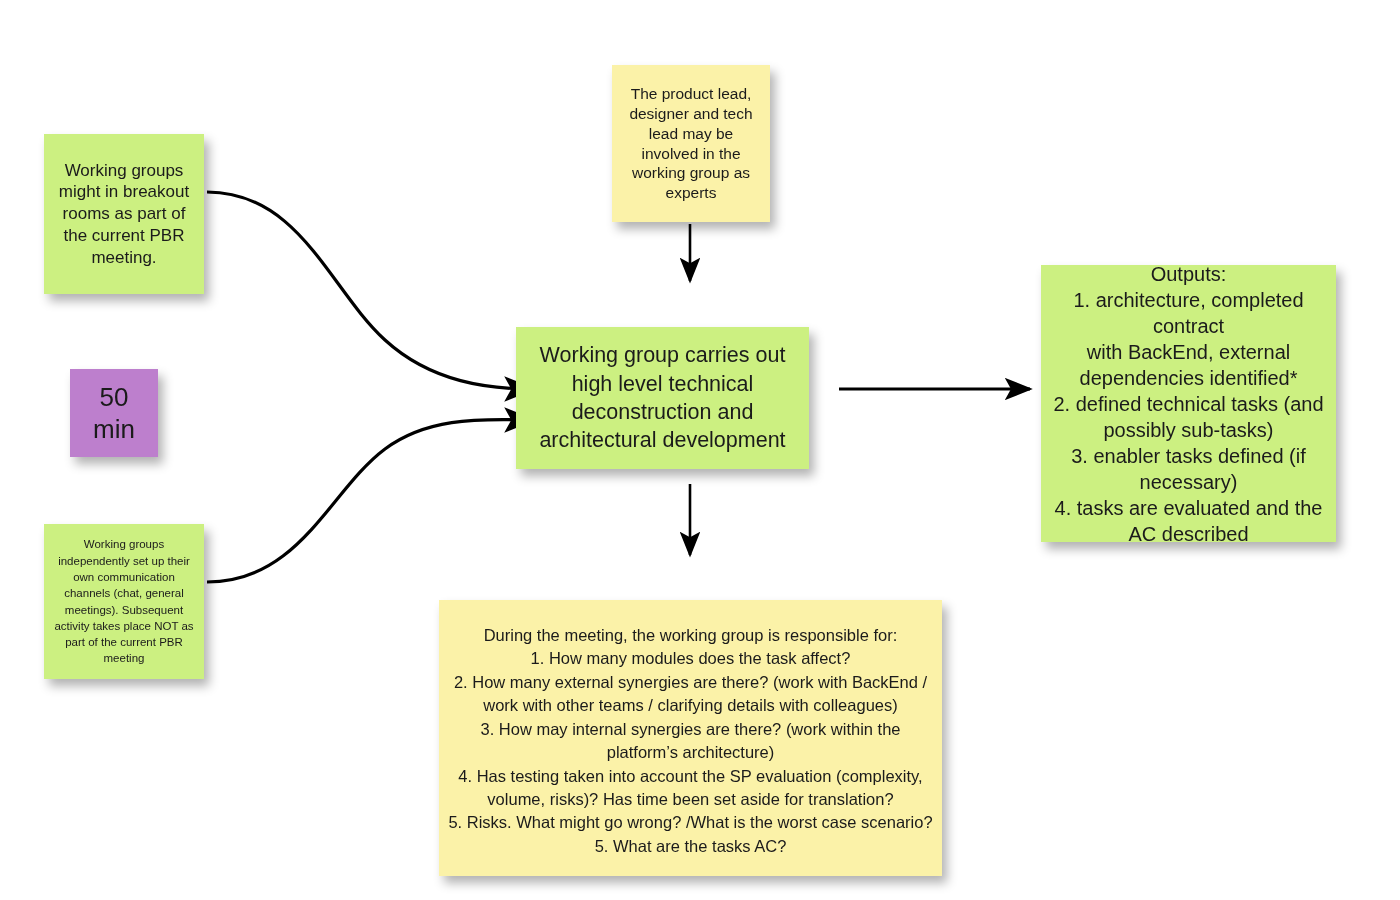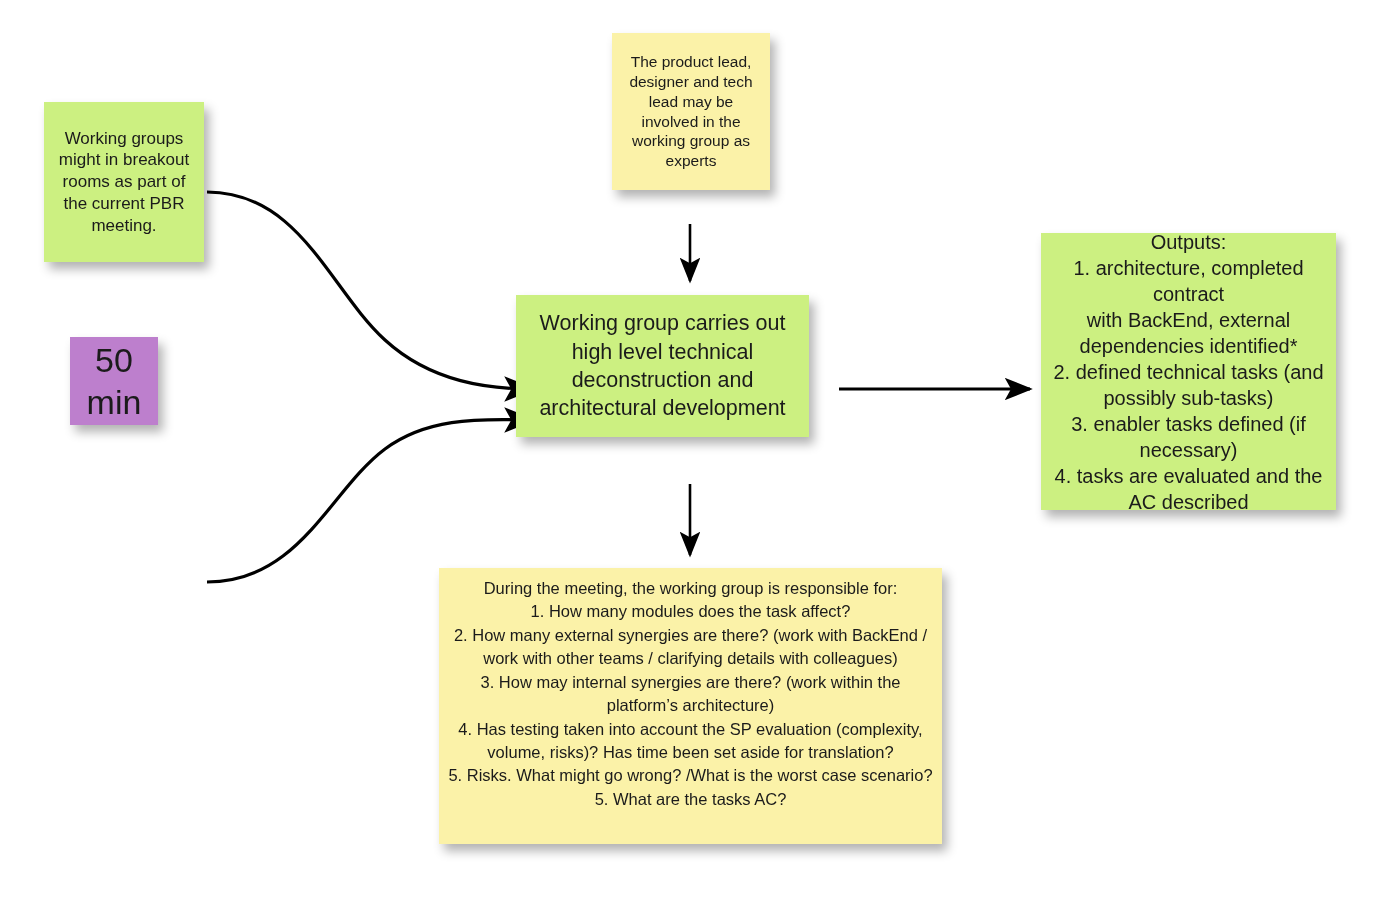--- a/index.html
+++ b/index.html
@@ -20,33 +20,34 @@
     box-sizing: border-box;
     color: #1b1b1b;
     display: flex;
     align-items: center;
     justify-content: center;
     text-align: center;
     line-height: 1.28;
     box-shadow: 5px 7px 10px rgba(0,0,0,0.30);
     white-space: pre-line;
     padding: 6px 8px;
+    margin-top: 32px;
   }
   .note-green  { background: #ccf081; }
   .note-yellow { background: #fbf2a8; }
   .note-purple { background: #bd7fcd; }
 
   
   #note-breakout-rooms {
     left: 44px; top: 102px; width: 160px; height: 160px;
     font-size: 17px;
   }
   #note-duration {
     left: 70px; top: 337px; width: 88px; height: 88px;
-    font-size: 34px;
+    font-size: 26px;
     line-height: 1.25;
   }
   #note-comm-channels {
     left: 44px; top: 492px; width: 160px; height: 155px;
     font-size: 11.5px;
     line-height: 1.42;
   }
   #note-experts {
     left: 612px; top: 33px; width: 158px; height: 157px;
     font-size: 15.5px;
@@ -59,21 +60,21 @@
   #note-outputs {
     left: 1041px; top: 233px; width: 295px; height: 277px;
     font-size: 20px;
     line-height: 1.30;
   }
   #note-responsibilities {
     left: 439px; top: 568px; width: 503px; height: 276px;
     font-size: 16.5px;
     line-height: 1.42;
     align-items: flex-start;
-    padding-top: 9px;
+    padding-top: 24px;
   }
 
   
   #arrows {
     position: absolute;
     left: 0; top: 0;
     width: 1400px; height: 900px;
     pointer-events: none;
   }
 </style>
@@ -98,20 +99,21 @@
     <path d="M 839,389 L 1030,389" fill="none" stroke="#000000" stroke-width="2.8" marker-end="url(#arrowhead)"></path>
 
     <path d="M 690,484 L 690,555" fill="none" stroke="#000000" stroke-width="2.6" marker-end="url(#arrowhead)"></path>
   </svg>
 
   <div id="note-breakout-rooms" class="note note-green">Working groups might in breakout rooms as part of the current PBR meeting.</div>
 
   <div id="note-duration" class="note note-purple">50
 min</div>
 
+  <div id="note-comm-channels" class="note note-green">Working groups independently set up their own communication channels (chat, general meetings). Subsequent activity takes place NOT as part of the current PBR meeting</div>
 
   <div id="note-experts" class="note note-yellow">The product lead, designer and tech lead may be involved in the working group as experts</div>
 
   <div id="note-main-activity" class="note note-green">Working group carries out high level technical deconstruction and architectural development</div>
 
   <div id="note-outputs" class="note note-green">Outputs:
 1.   architecture, completed contract
 with BackEnd, external dependencies identified*
 2.   defined technical tasks (and possibly sub-tasks)
 3.   enabler tasks defined (if necessary)

